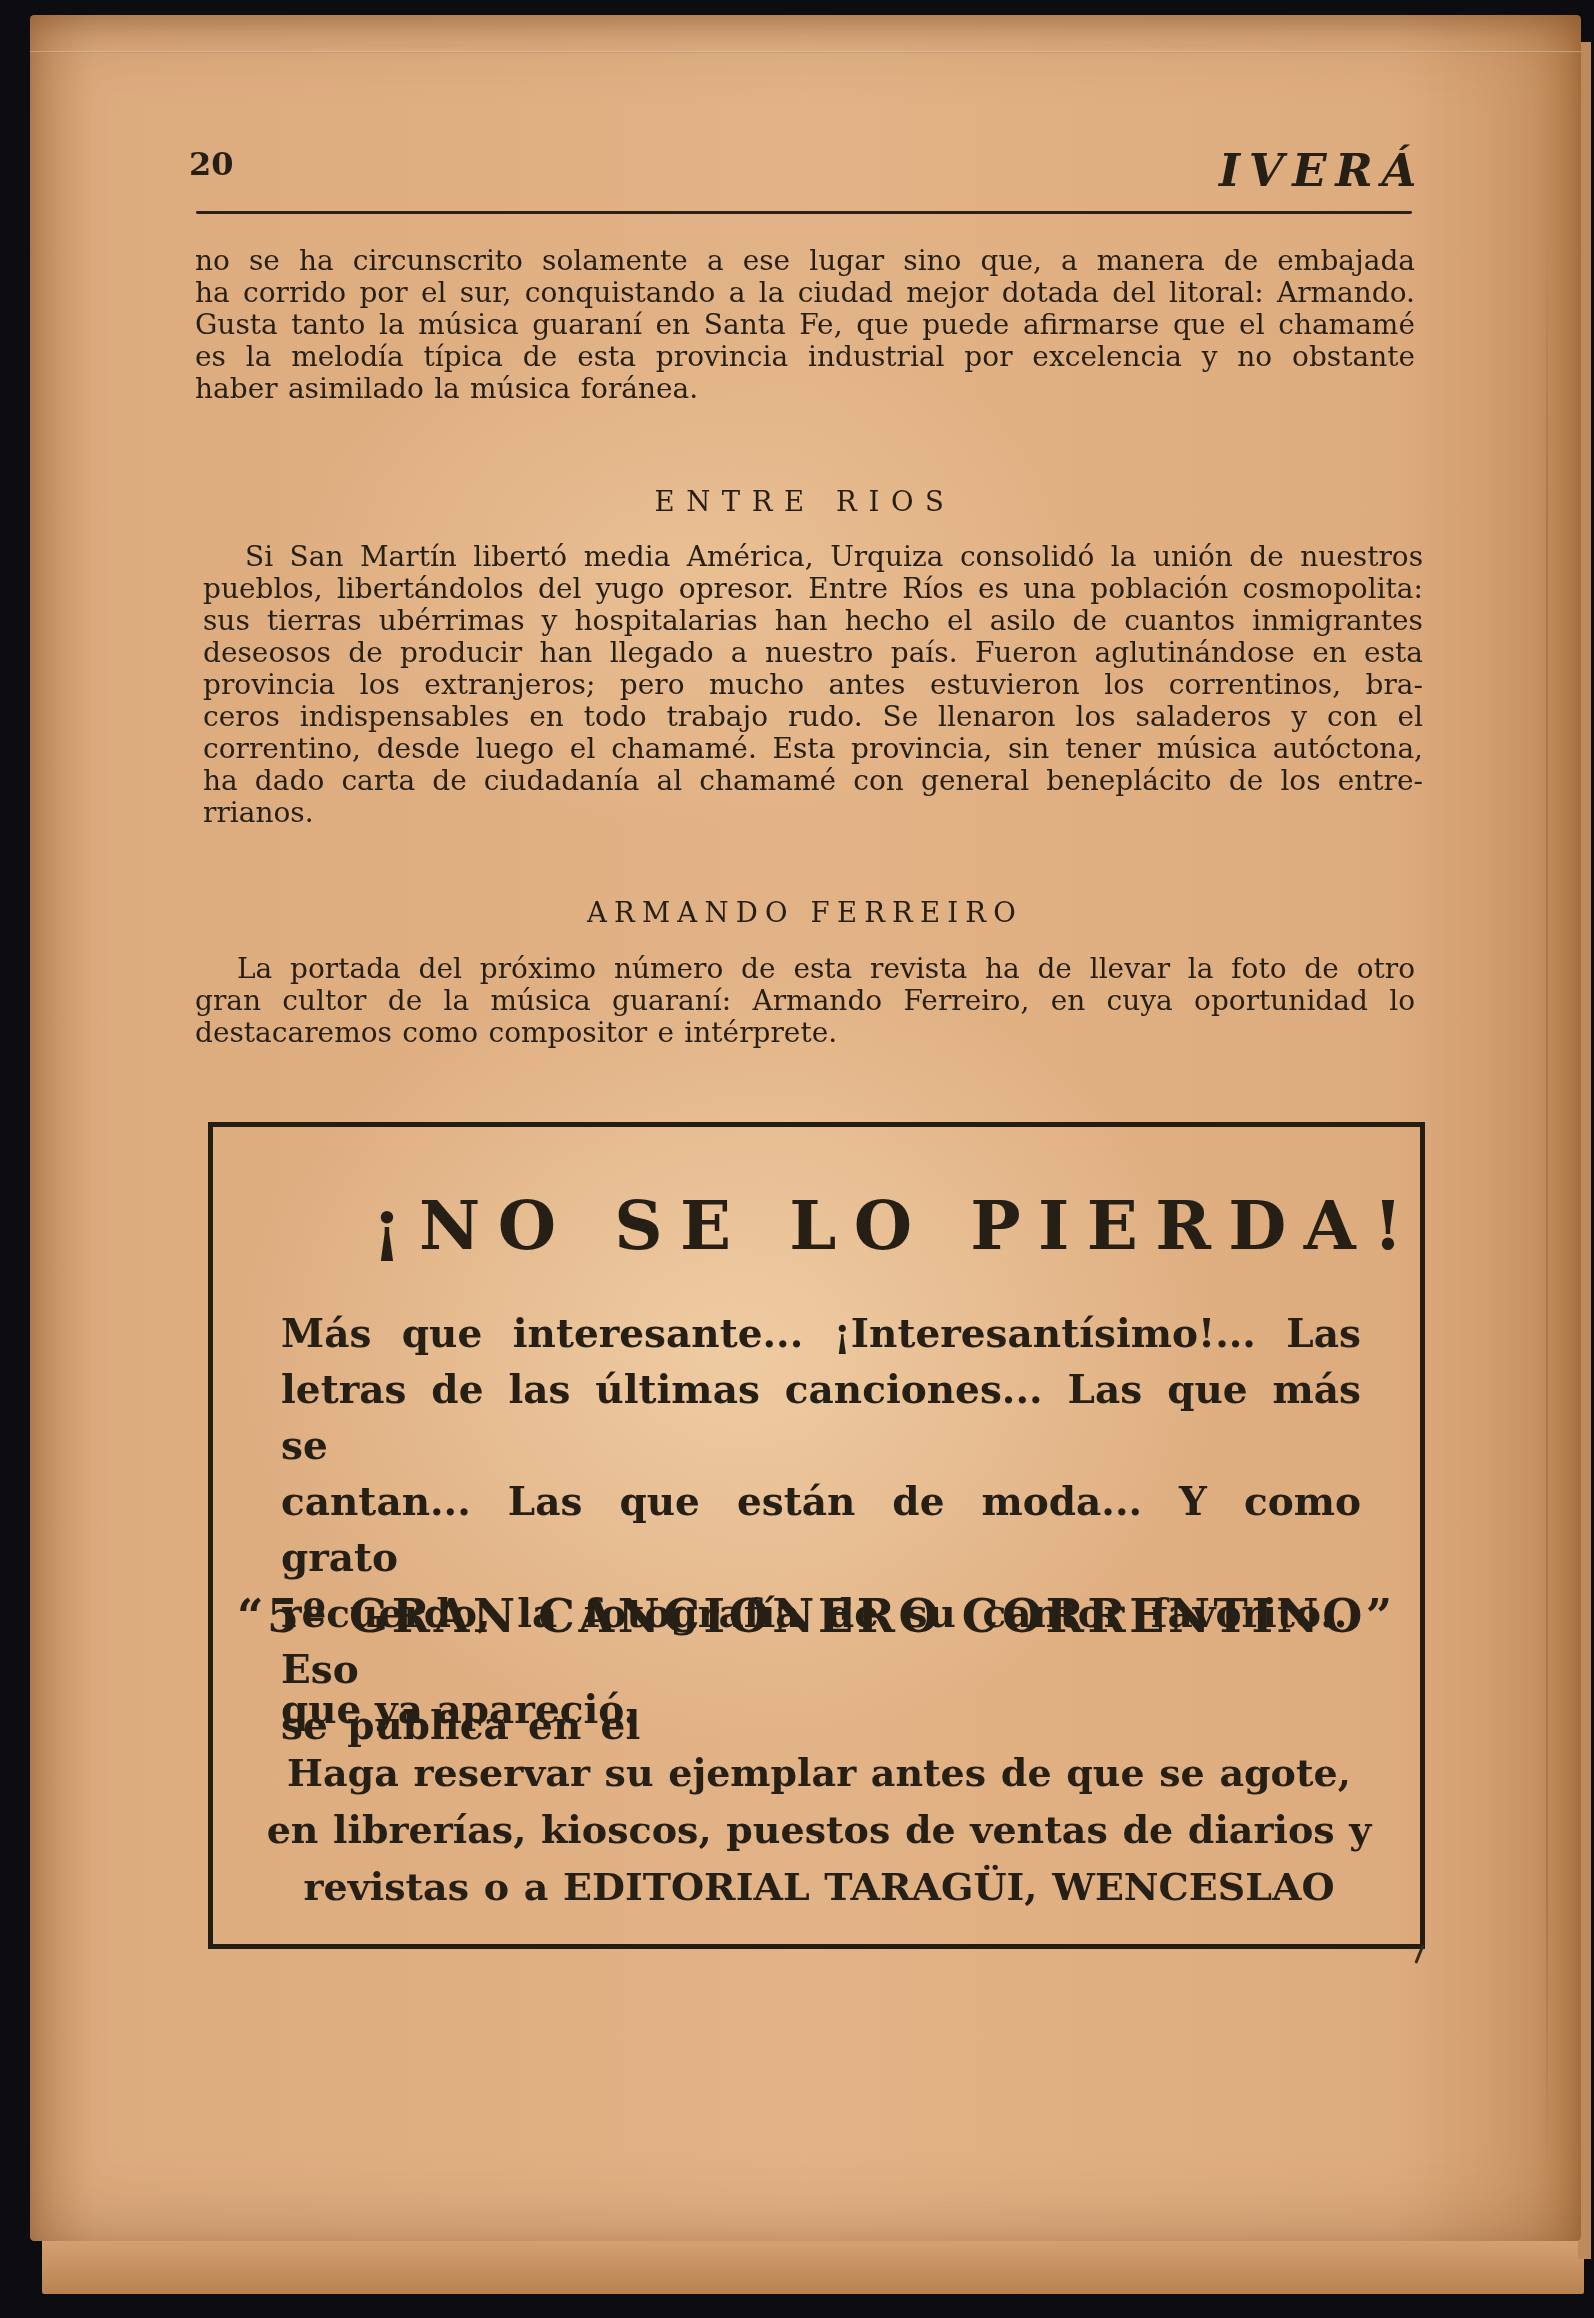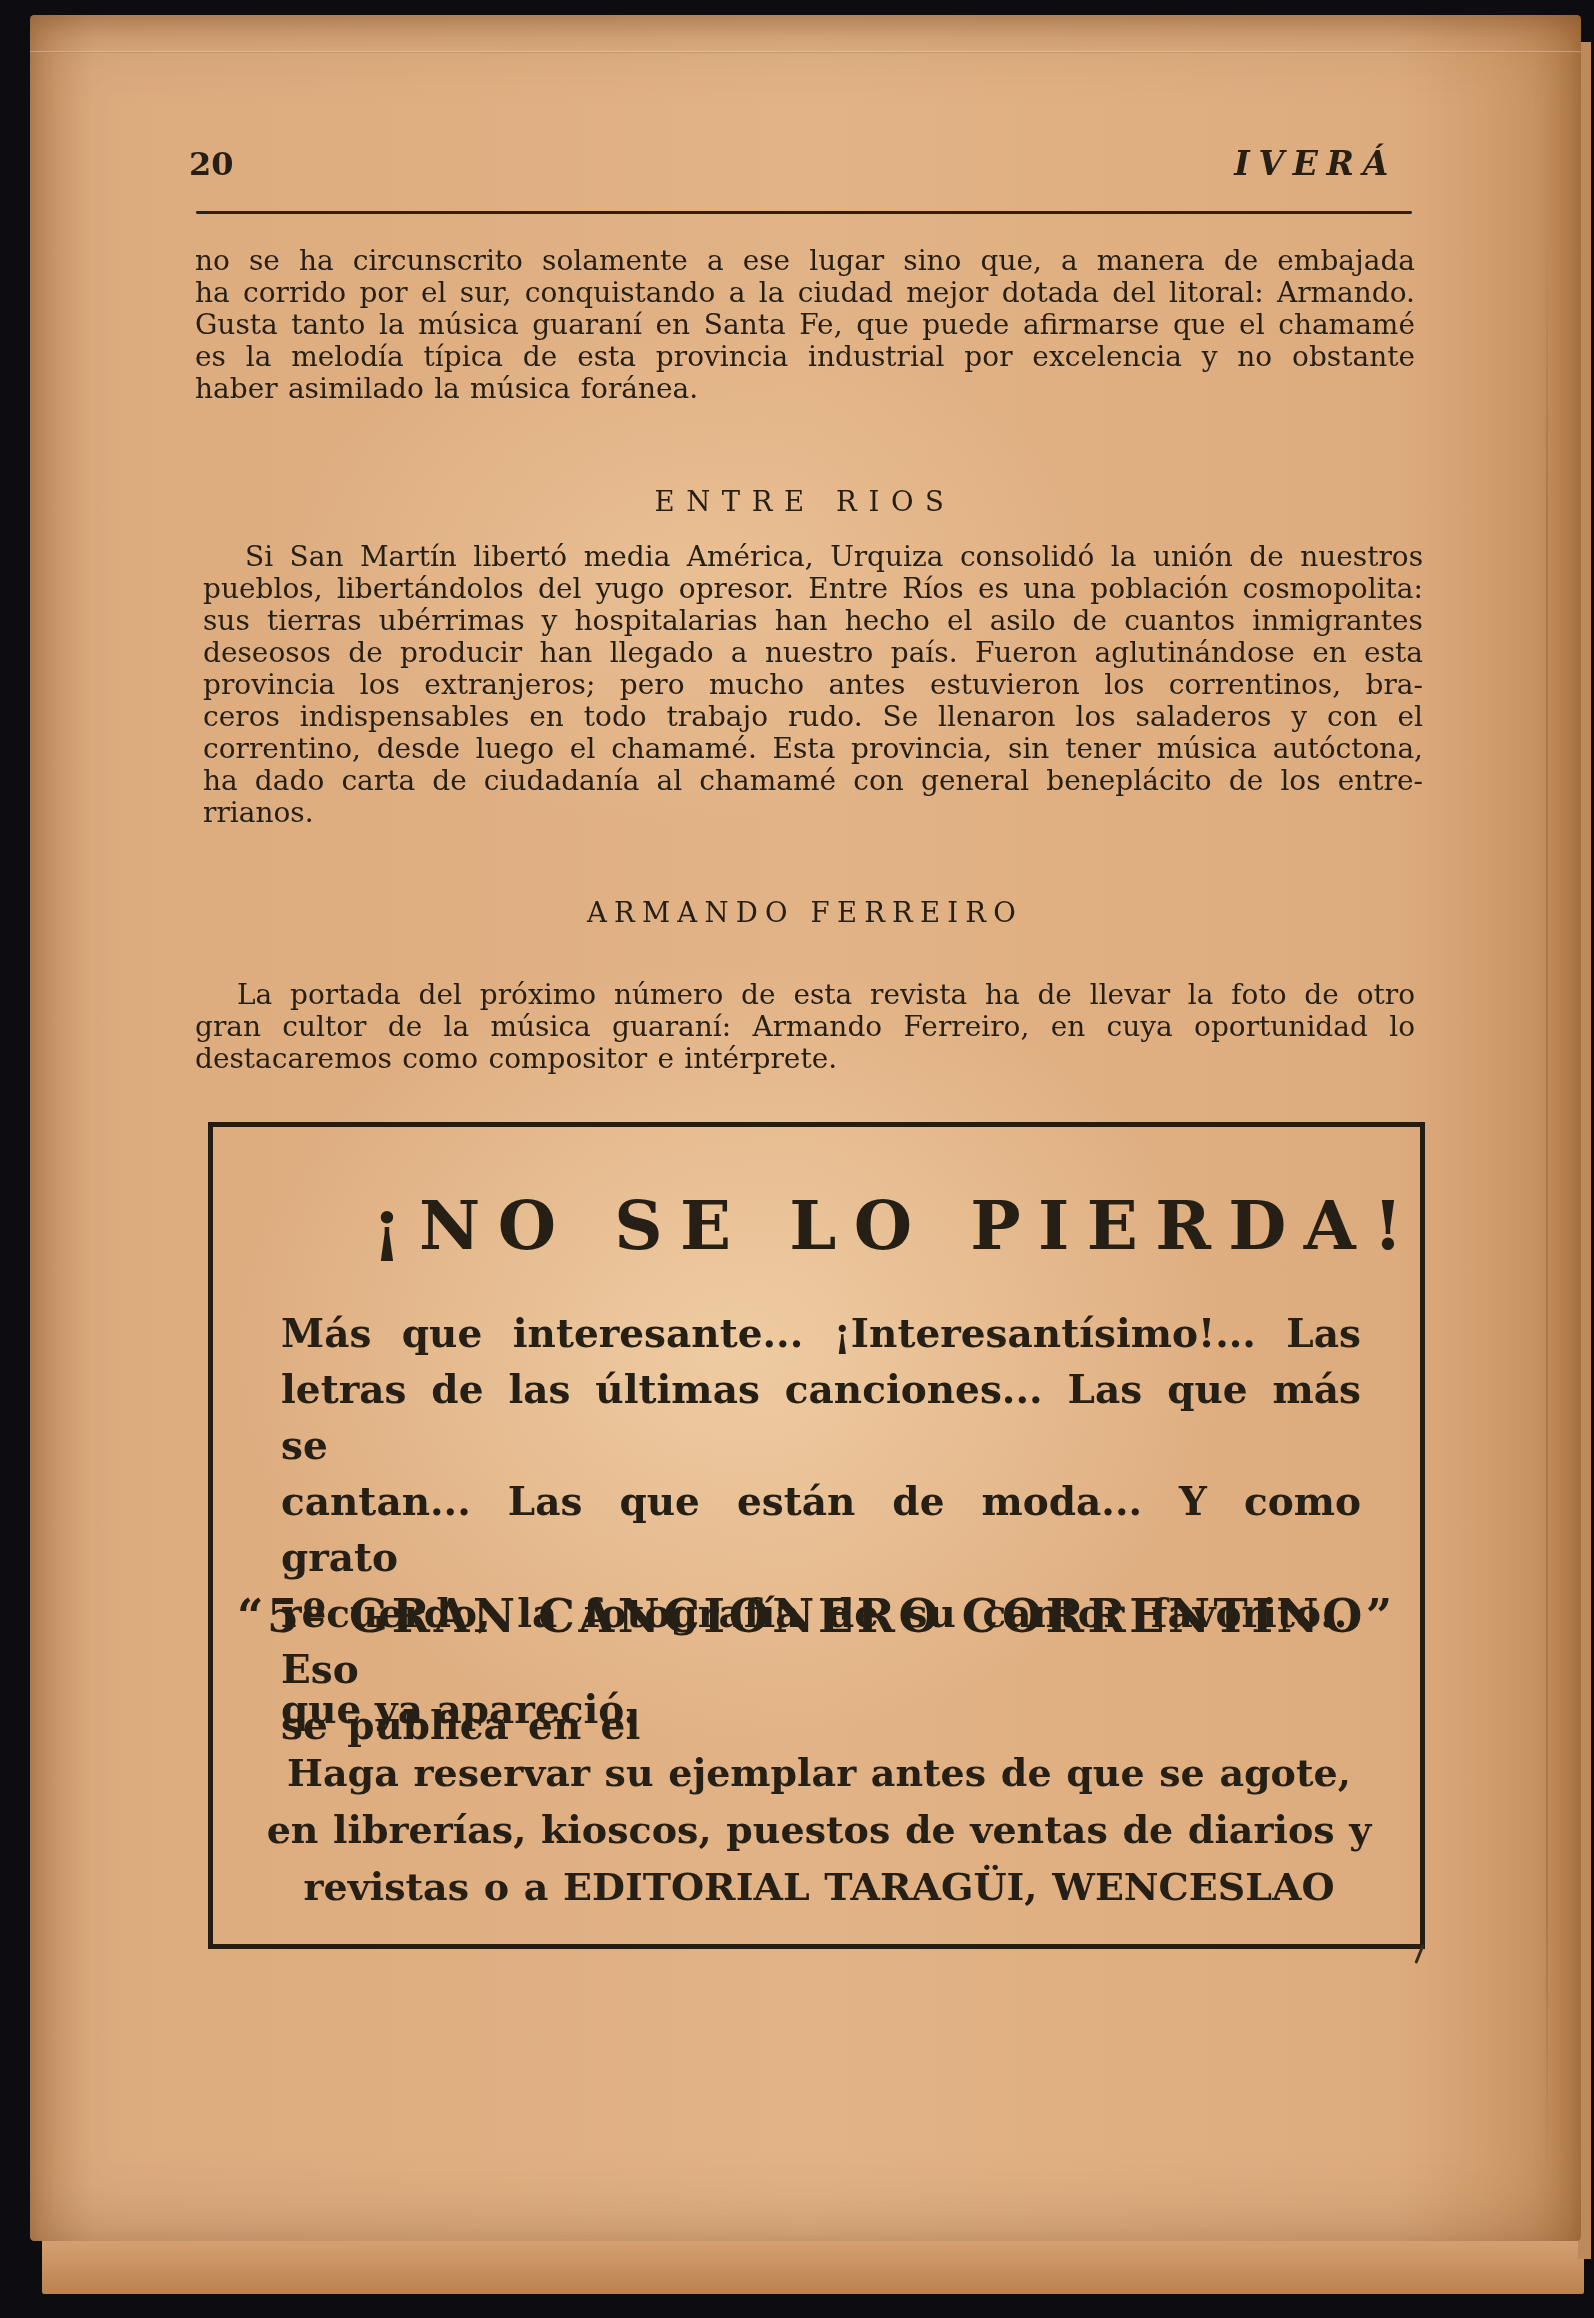--- a/index.html
+++ b/index.html
@@ -41,38 +41,38 @@
     position:absolute; right:33px; top:217px; width:2.2px; height:1956px;
     background:linear-gradient(180deg, rgba(120,70,30,0) 0, rgba(120,70,30,0.28) 15%, rgba(120,70,30,0.28) 85%, rgba(120,70,30,0) 100%);
   }
 
   
   .page-number {
     position:absolute; left:159px; top:130px;
     font-size:32px; font-weight:bold;
   }
   .running-title {
-    position:absolute; right:184px; top:129px;
-    font-size:33px; font-weight:bold; font-style:italic; letter-spacing:8.7px;
+    position:absolute; right:156px; top:129px;
+    font-size:45px; font-weight:bold; font-style:italic; letter-spacing:8.7px;
   }
   .header-rule {
     position:absolute; left:166px; top:196px; width:1216px; height:3.6px;
     background:#29221a; border-radius:1.4px;
   }
 
   
   .para { font-size:28px; line-height:32px; word-spacing:1.4px; }
   .tl { text-align:justify; text-align-last:justify; }
   .para .tl:last-child { text-align-last:left; }
   .indent .tl:first-child { text-indent:42px; }
   .center .tl, .center .tl:last-child { text-align:center; text-align-last:center; }
 
   .p1 { position:absolute; left:165px; top:230px;  width:1220px; }
   .p2 { position:absolute; left:165px; top:526px;  width:1220px;margin-left:8px; }
-  .p3 { position:absolute; left:165px; top:938px; width:1220px;margin-top:26px; }
+  .p3 { position:absolute; left:165px; top:938px; width:1220px; }
 
   .sec-heading {
     position:absolute; left:165px; width:1220px; text-align:center;
     font-size:27.5px; letter-spacing:11.6px;
   }
   .h1pos { top:470px; }
   .h2pos { top:881px; letter-spacing:7.2px; }
 
   
   .ad-box {

